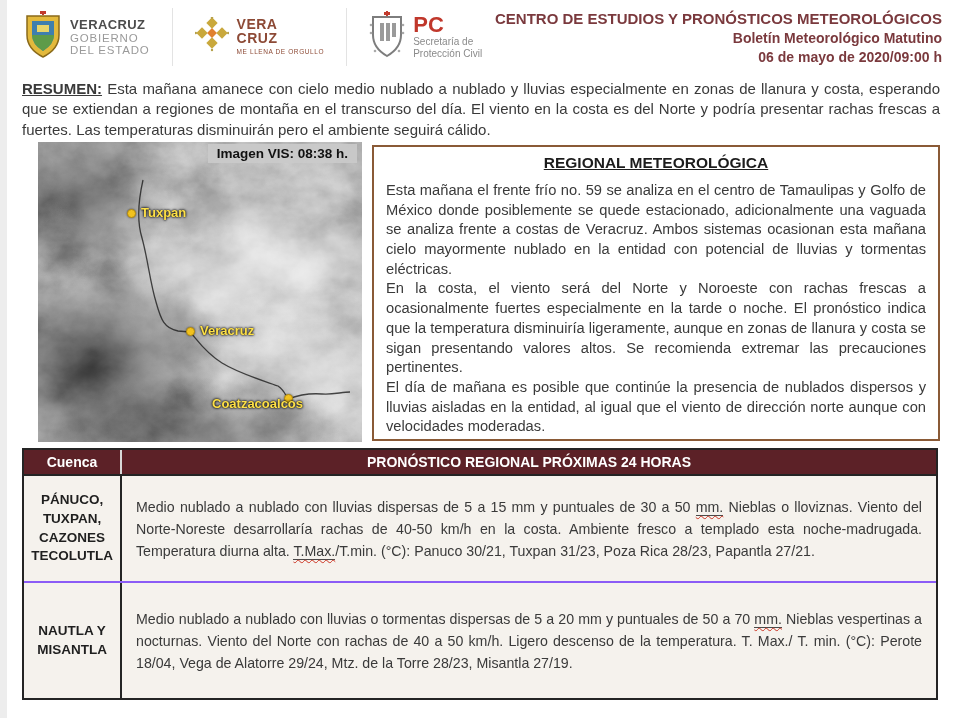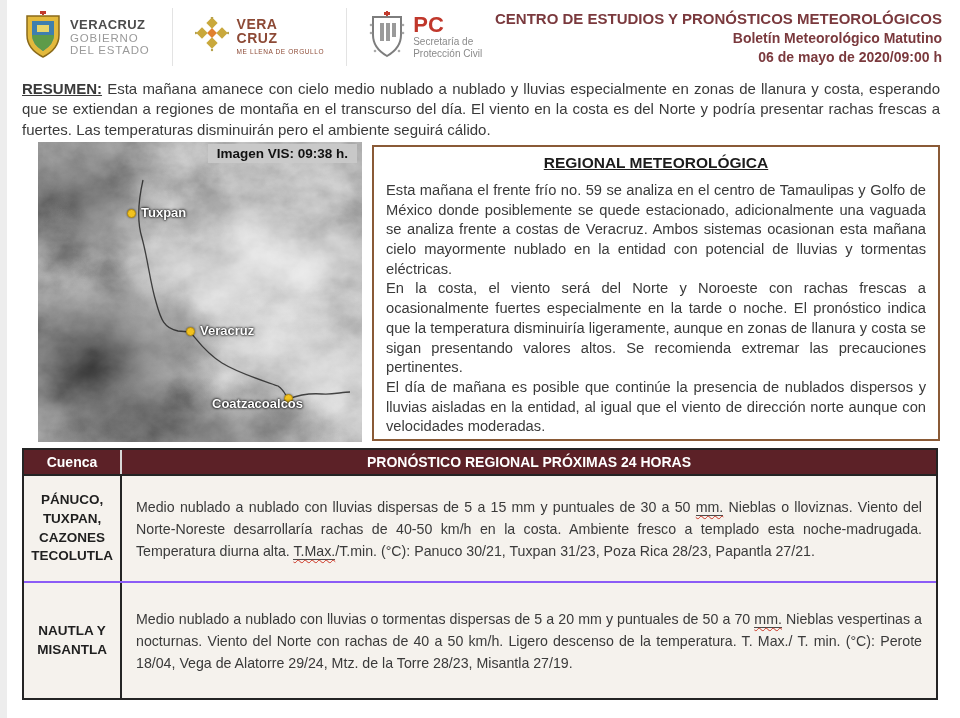--- a/index.html
+++ b/index.html
@@ -38,21 +38,21 @@
   .resumen b{text-decoration:underline;}
 
   
   .satellite{position:absolute;left:38px;top:142px;width:324px;height:300px;background:#5e5e5e;overflow:hidden;}
   .satellite svg{position:absolute;left:0;top:0;}
   .sat-label{position:absolute;top:2px;right:5px;background:rgba(202,202,202,.92);color:#111;
     font-size:13.5px;font-weight:bold;padding:2px 9px;z-index:5;}
   .marker{position:absolute;z-index:4;}
   .marker .dot{width:9px;height:9px;border-radius:50%;background:var(--marker-yellow);border:1px solid #b78e12;
     box-shadow:0 0 2px rgba(0,0,0,.6);}
-  .marker .city{position:absolute;color:#ffffff;font-weight:bold;font-size:13px;white-space:nowrap;
+  .marker .city{position:absolute;color:#fde047;font-weight:bold;font-size:13px;white-space:nowrap;
     text-shadow:0 0 3px #000,0 0 2px #000;}
   .m-tuxpan{left:89px;top:67px;}
   .m-tuxpan .city{left:14px;top:-4px;}
   .m-veracruz{left:148px;top:185px;}
   .m-veracruz .city{left:14px;top:-4px;}
   .m-coatza{left:246px;top:252px;}
   .m-coatza .city{left:-72px;top:2px;text-align:right;}
 
   
   .sinopsis{position:absolute;left:372px;top:145px;width:568px;height:296px;border:2px solid var(--sinopsis-border);
@@ -186,21 +186,21 @@
       </defs>
       <rect x="0" y="0" width="324" height="300" fill="#6a6a6a"></rect>
       <rect x="0" y="0" width="324" height="300" filter="url(#clouds)" opacity="0.85"></rect>
       <ellipse cx="215" cy="135" rx="175" ry="130" fill="url(#bright)"></ellipse>
       <ellipse cx="280" cy="230" rx="140" ry="90" fill="url(#bright)" opacity="0.7"></ellipse>
       <ellipse cx="55" cy="225" rx="130" ry="110" fill="url(#dark)"></ellipse>
       <ellipse cx="35" cy="55" rx="100" ry="85" fill="url(#dark)" opacity="0.8"></ellipse>
       <ellipse cx="160" cy="290" rx="150" ry="55" fill="url(#dark)" opacity="0.6"></ellipse>
       <path d="M105,38 C100,60 99,80 104,96 C110,118 112,140 118,160 C123,178 126,186 140,189 L152,190 C158,196 166,210 184,221 C202,232 224,238 240,244 C246,248 247,252 250,257 C258,254 272,251 284,252 C294,253 304,250 312,250" fill="none" stroke="#1d1d1d" stroke-width="1.3" opacity="0.8"></path>
     </svg>
-    <div class="sat-label">Imagen VIS: 09:38 h.</div>
+    <div class="sat-label">Imagen VIS: 08:38 h.</div>
     <div class="marker m-tuxpan">
       <div class="dot"></div>
       <div class="city">Tuxpan</div>
     </div>
     <div class="marker m-veracruz">
       <div class="dot"></div>
       <div class="city">Veracruz</div>
     </div>
     <div class="marker m-coatza">
       <div class="dot"></div>

